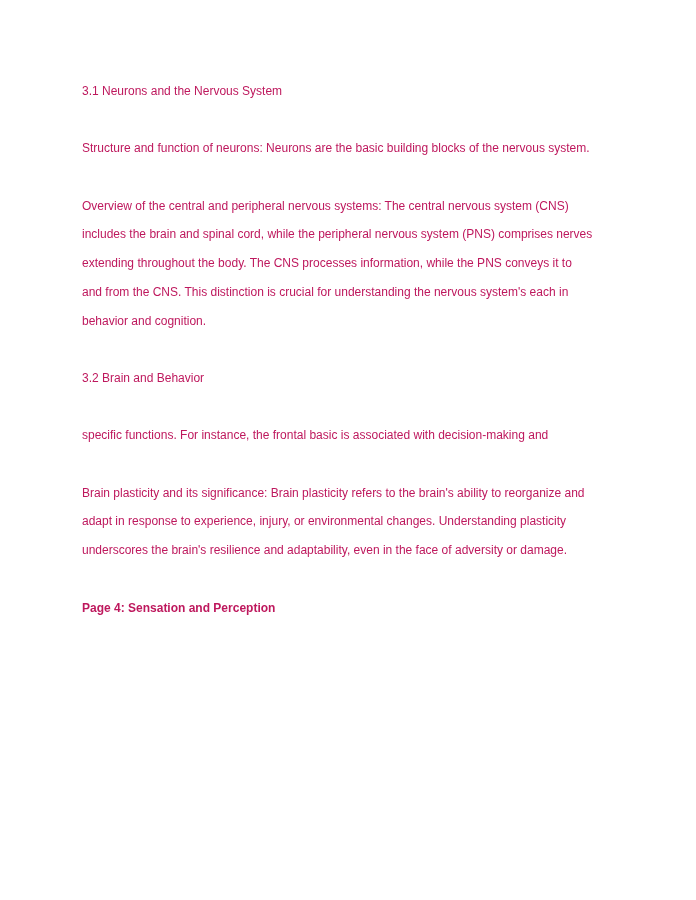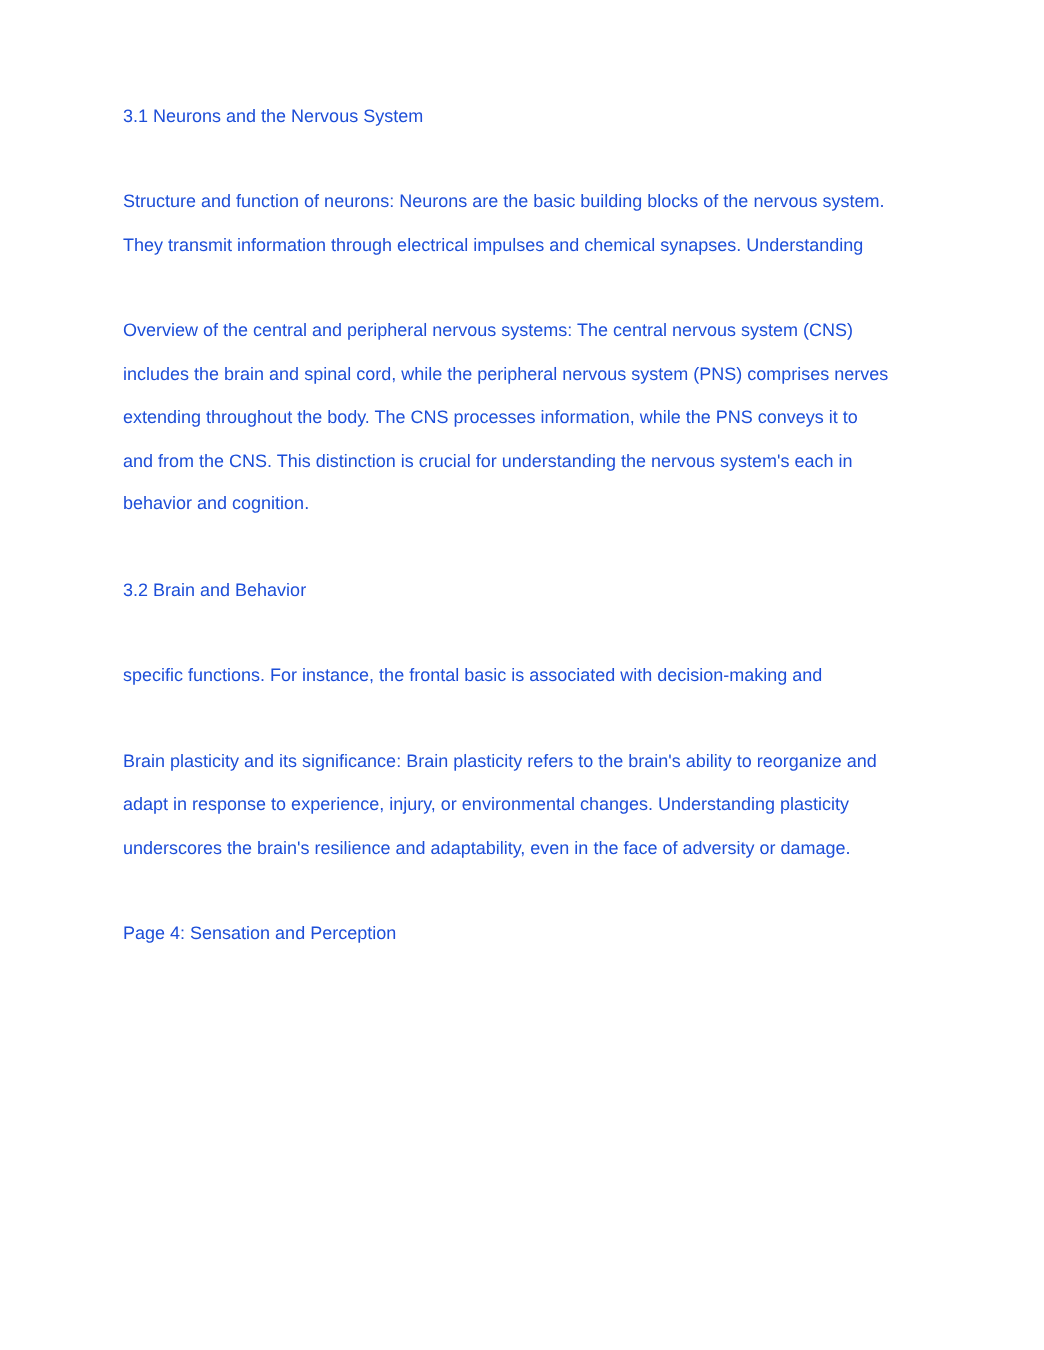--- a/index.html
+++ b/index.html
@@ -10,46 +10,46 @@
     width: 696px;
     height: 900px;
     background: #ffffff;
     overflow: hidden;
     position: relative;
     font-family: "Liberation Sans", "DejaVu Sans", sans-serif;
   }
   .doc-content {
     position: absolute;
     left: 82px;
-    top: 63px;
+    top: 77px;
     width: 534px;
-    color: #1d4ed8;
+    color: #be185d;
   }
   .doc-block {
     margin: 0 0 28.7px 0;
   }
   .doc-block:last-child {
     margin-bottom: 16px;
+    font-weight: bold;
   }
   .doc-line {
     font-size: 12px;
     line-height: 28.7px;
     white-space: nowrap;
   }
 </style>
 </head>
 <body>
 
 <div class="doc-content" id="doc-root">
     <div class="doc-block">
       <div class="doc-line">3.1 Neurons and the Nervous System</div>
     </div>
     <div class="doc-block">
       <div class="doc-line">Structure and function of neurons: Neurons are the basic building blocks of the nervous system.</div>
-      <div class="doc-line">They transmit information through electrical impulses and chemical synapses. Understanding</div>
     </div>
     <div class="doc-block">
       <div class="doc-line">Overview of the central and peripheral nervous systems: The central nervous system (CNS)</div>
       <div class="doc-line">includes the brain and spinal cord, while the peripheral nervous system (PNS) comprises nerves</div>
       <div class="doc-line">extending throughout the body. The CNS processes information, while the PNS conveys it to</div>
       <div class="doc-line">and from the CNS. This distinction is crucial for understanding the nervous system's each in</div>
       <div class="doc-line">behavior and cognition.</div>
     </div>
     <div class="doc-block">
       <div class="doc-line">3.2 Brain and Behavior</div>

